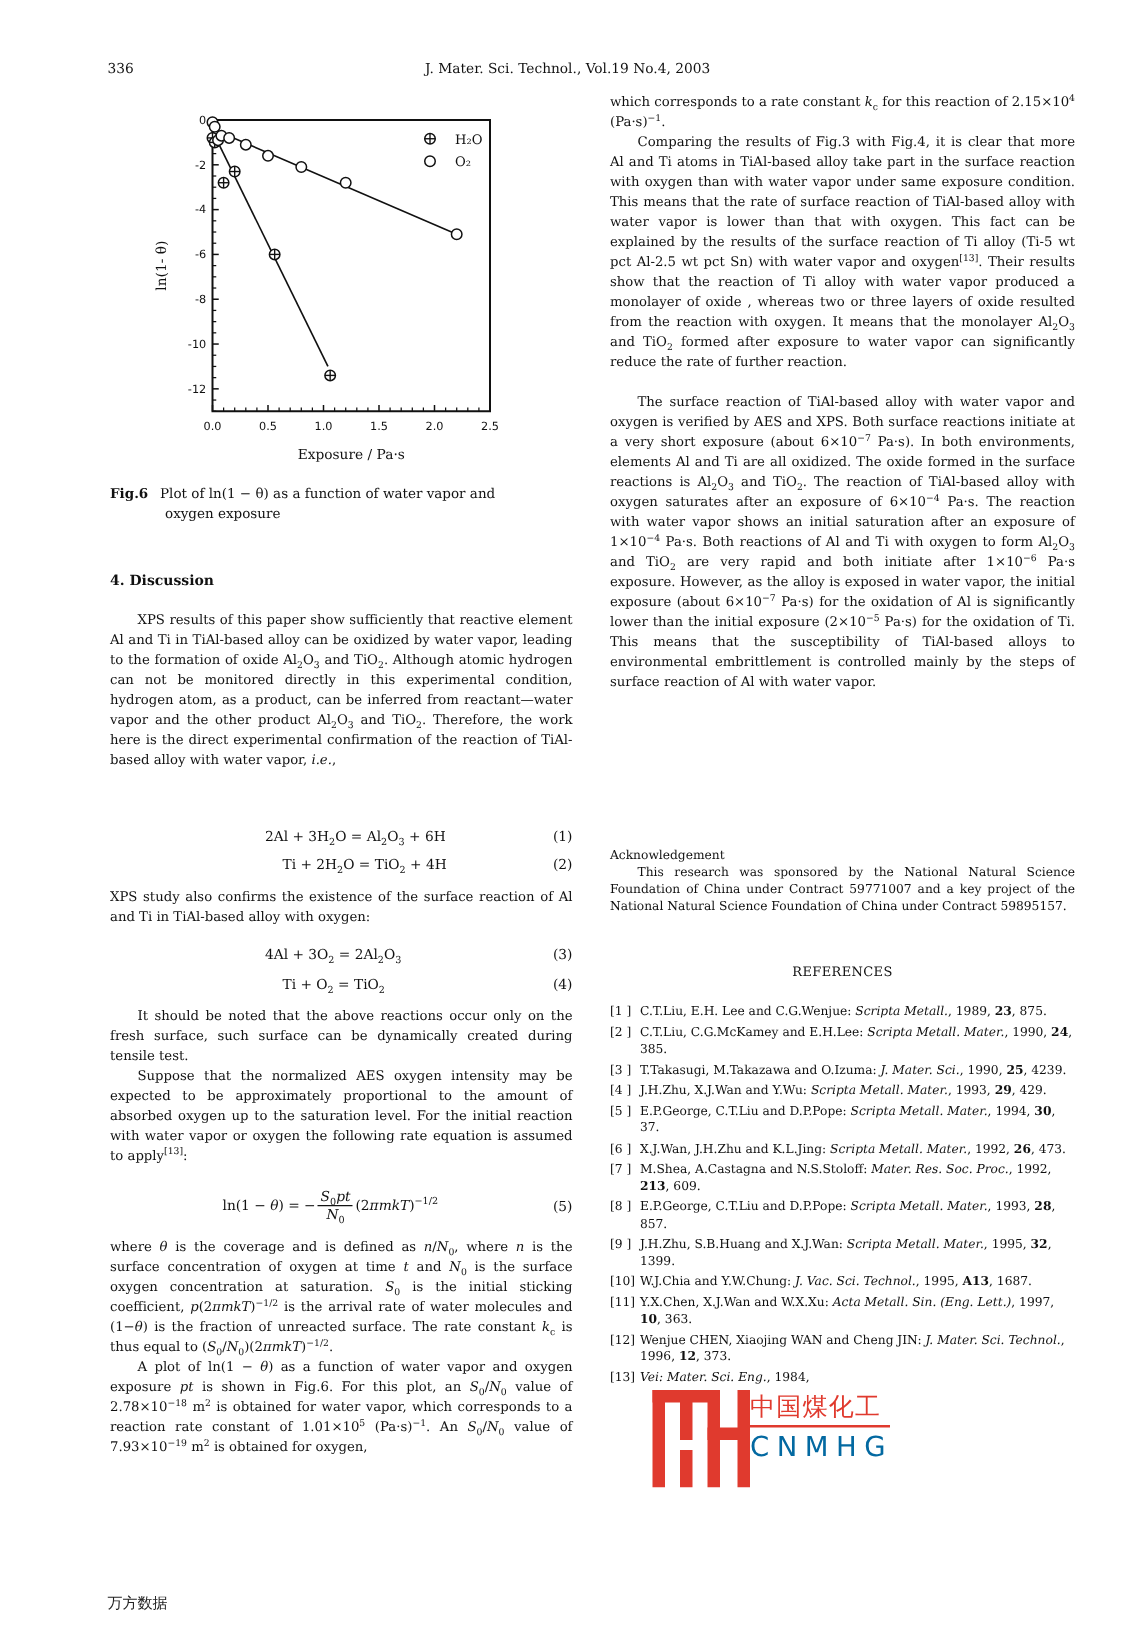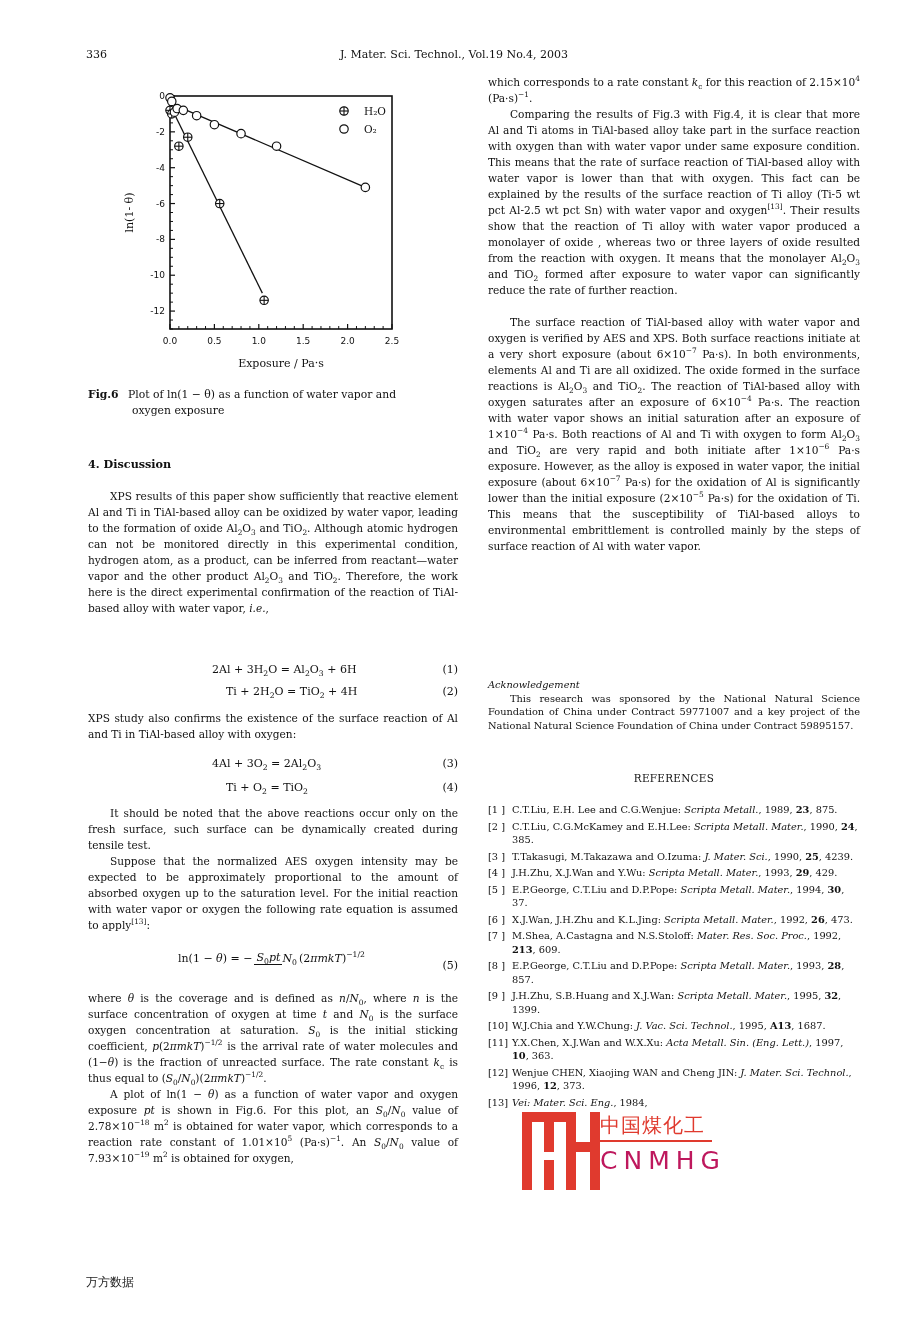--- a/index.html
+++ b/index.html
@@ -162,42 +162,42 @@
 </div>
 
 <div class="col" style="left:88px;top:805px;width:370px;">
   <p class="ind">It should be noted that the above reactions occur only on the fresh surface, such surface can be dynamically created during tensile test.</p>
   <p class="ind">Suppose that the normalized AES oxygen intensity may be expected to be approximately proportional to the amount of absorbed oxygen up to the saturation level. For the initial reaction with water vapor or oxygen the following rate equation is assumed to apply<sup>[13]</sup>:</p>
 </div>
 
 <div class="abs" style="left:88px;top:945px;width:370px;height:40px;">
   <div class="eq" style="left:90px;top:6px;display:flex;align-items:center;">
     <span>ln(1 − <i>θ</i>) = −</span>
-    <span style="display:inline-flex;flex-direction:row;align-items:center;margin:0 2px;text-align:right;">
+    <span style="display:inline-flex;flex-direction:column;align-items:center;margin:0 2px;text-align:right;">
       <span style="border-bottom:1px solid #111;padding:0 2px;"><i>S</i><sub>0</sub><i>pt</i></span>
       <span><i>N</i><sub>0</sub></span>
     </span>
     <span>(2<i>πmkT</i>)<sup>−1/2</sup></span>
   </div>
   <div class="eqn" style="top:14px;">(5)</div>
 </div>
 
 <div class="col" style="left:88px;top:990px;width:370px;">
   <p>where <i>θ</i> is the coverage and is defined as <i>n</i>/<i>N</i><sub>0</sub>, where <i>n</i> is the surface concentration of oxygen at time <i>t</i> and <i>N</i><sub>0</sub> is the surface oxygen concentration at saturation. <i>S</i><sub>0</sub> is the initial sticking coefficient, <i>p</i>(2<i>πmkT</i>)<sup>−1/2</sup> is the arrival rate of water molecules and (1−<i>θ</i>) is the fraction of unreacted surface. The rate constant <i>k</i><sub>c</sub> is thus equal to (<i>S</i><sub>0</sub>/<i>N</i><sub>0</sub>)(2<i>πmkT</i>)<sup>−1/2</sup>.</p>
   <p class="ind">A plot of ln(1 − <i>θ</i>) as a function of water vapor and oxygen exposure <i>pt</i> is shown in Fig.6. For this plot, an <i>S</i><sub>0</sub>/<i>N</i><sub>0</sub> value of 2.78×10<sup>−18</sup> m<sup>2</sup> is obtained for water vapor, which corresponds to a reaction rate constant of 1.01×10<sup>5</sup> (Pa·s)<sup>−1</sup>. An <i>S</i><sub>0</sub>/<i>N</i><sub>0</sub> value of 7.93×10<sup>−19</sup> m<sup>2</sup> is obtained for oxygen,</p>
 </div>
 
 <div class="col" style="left:488px;top:74px;width:372px;">
   <p>which corresponds to a rate constant <i>k</i><sub>c</sub> for this reaction of 2.15×10<sup>4</sup> (Pa·s)<sup>−1</sup>.</p>
   <p class="ind">Comparing the results of Fig.3 with Fig.4, it is clear that more Al and Ti atoms in TiAl-based alloy take part in the surface reaction with oxygen than with water vapor under same exposure condition. This means that the rate of surface reaction of TiAl-based alloy with water vapor is lower than that with oxygen. This fact can be explained by the results of the surface reaction of Ti alloy (Ti-5 wt pct Al-2.5 wt pct Sn) with water vapor and oxygen<sup>[13]</sup>. Their results show that the reaction of Ti alloy with water vapor produced a monolayer of oxide , whereas two or three layers of oxide resulted from the reaction with oxygen. It means that the monolayer Al<sub>2</sub>O<sub>3</sub> and TiO<sub>2</sub> formed after exposure to water vapor can significantly reduce the rate of further reaction.</p>
   <p class="ind" style="margin-top:16px;">The surface reaction of TiAl-based alloy with water vapor and oxygen is verified by AES and XPS. Both surface reactions initiate at a very short exposure (about 6×10<sup>−7</sup> Pa·s). In both environments, elements Al and Ti are all oxidized. The oxide formed in the surface reactions is Al<sub>2</sub>O<sub>3</sub> and TiO<sub>2</sub>. The reaction of TiAl-based alloy with oxygen saturates after an exposure of 6×10<sup>−4</sup> Pa·s. The reaction with water vapor shows an initial saturation after an exposure of 1×10<sup>−4</sup> Pa·s. Both reactions of Al and Ti with oxygen to form Al<sub>2</sub>O<sub>3</sub> and TiO<sub>2</sub> are very rapid and both initiate after 1×10<sup>−6</sup> Pa·s exposure. However, as the alloy is exposed in water vapor, the initial exposure (about 6×10<sup>−7</sup> Pa·s) for the oxidation of Al is significantly lower than the initial exposure (2×10<sup>−5</sup> Pa·s) for the oxidation of Ti. This means that the susceptibility of TiAl-based alloys to environmental embrittlement is controlled mainly by the steps of surface reaction of Al with water vapor.</p>
 </div>
 
 <div class="abs" style="left:488px;top:678px;width:372px;font-size:9.8px;line-height:13.5px;text-align:justify;">
-  <div style="font-style:italic;">Acknowledgement</div>
+  <div style="">Acknowledgement</div>
   <div style="text-indent:22px;">This research was sponsored by the National Natural Science Foundation of China under Contract 59771007 and a key project of the National Natural Science Foundation of China under Contract 59895157.</div>
 </div>
 
 <div class="abs" style="left:488px;top:772px;width:372px;text-align:center;font-size:10.4px;letter-spacing:0.3px;">REFERENCES</div>
 
 <div class="abs" style="left:488px;top:803px;width:372px;" id="ref-list">
     <div class="ref"><span class="num">[1 ]</span><span>C.T.Liu, E.H. Lee and C.G.Wenjue: </span><i>Scripta Metall.</i><span>, 1989, </span><b>23</b><span>, 875.</span></div>
     <div class="ref"><span class="num">[2 ]</span><span>C.T.Liu, C.G.McKamey and E.H.Lee: </span><i>Scripta Metall. Mater.</i><span>, 1990, </span><b>24</b><span>, 385.</span></div>
     <div class="ref"><span class="num">[3 ]</span><span>T.Takasugi, M.Takazawa and O.Izuma: </span><i>J. Mater. Sci.</i><span>, 1990, </span><b>25</b><span>, 4239.</span></div>
     <div class="ref"><span class="num">[4 ]</span><span>J.H.Zhu, X.J.Wan and Y.Wu: </span><i>Scripta Metall. Mater.</i><span>, 1993, </span><b>29</b><span>, 429.</span></div>
@@ -217,16 +217,16 @@
     <rect x="8" y="0" width="10" height="78" fill="#e03a2e"></rect>
     <rect x="8" y="0" width="48" height="10" fill="#e03a2e"></rect>
     <rect x="30" y="0" width="10" height="40" fill="#e03a2e"></rect>
     <rect x="52" y="0" width="10" height="78" fill="#e03a2e"></rect>
     <rect x="52" y="30" width="30" height="10" fill="#e03a2e"></rect>
     <rect x="76" y="0" width="10" height="78" fill="#e03a2e"></rect>
     <rect x="30" y="48" width="10" height="30" fill="#e03a2e"></rect>
   </svg>
   <div class="abs logo-cn" style="left:86px;top:0px;font-size:20px;color:#e03a2e;letter-spacing:1px;white-space:nowrap;background:#fff;">中国煤化工</div>
   <div class="abs" style="left:86px;top:28px;width:112px;height:2px;background:#e03a2e;"></div>
-  <div class="abs logo-cn" style="left:86px;top:34px;font-size:25px;color:#be185d;letter-spacing:6px;">CNMHG</div>
+  <div class="abs logo-cn" style="left:86px;top:34px;font-size:22px;color:#0369a1;letter-spacing:6px;">CNMHG</div>
 </div>
 
 <div class="abs logo-cn" style="left:86px;top:1274px;font-size:12px;color:#222;">万方数据</div>
 
 </body></html>

